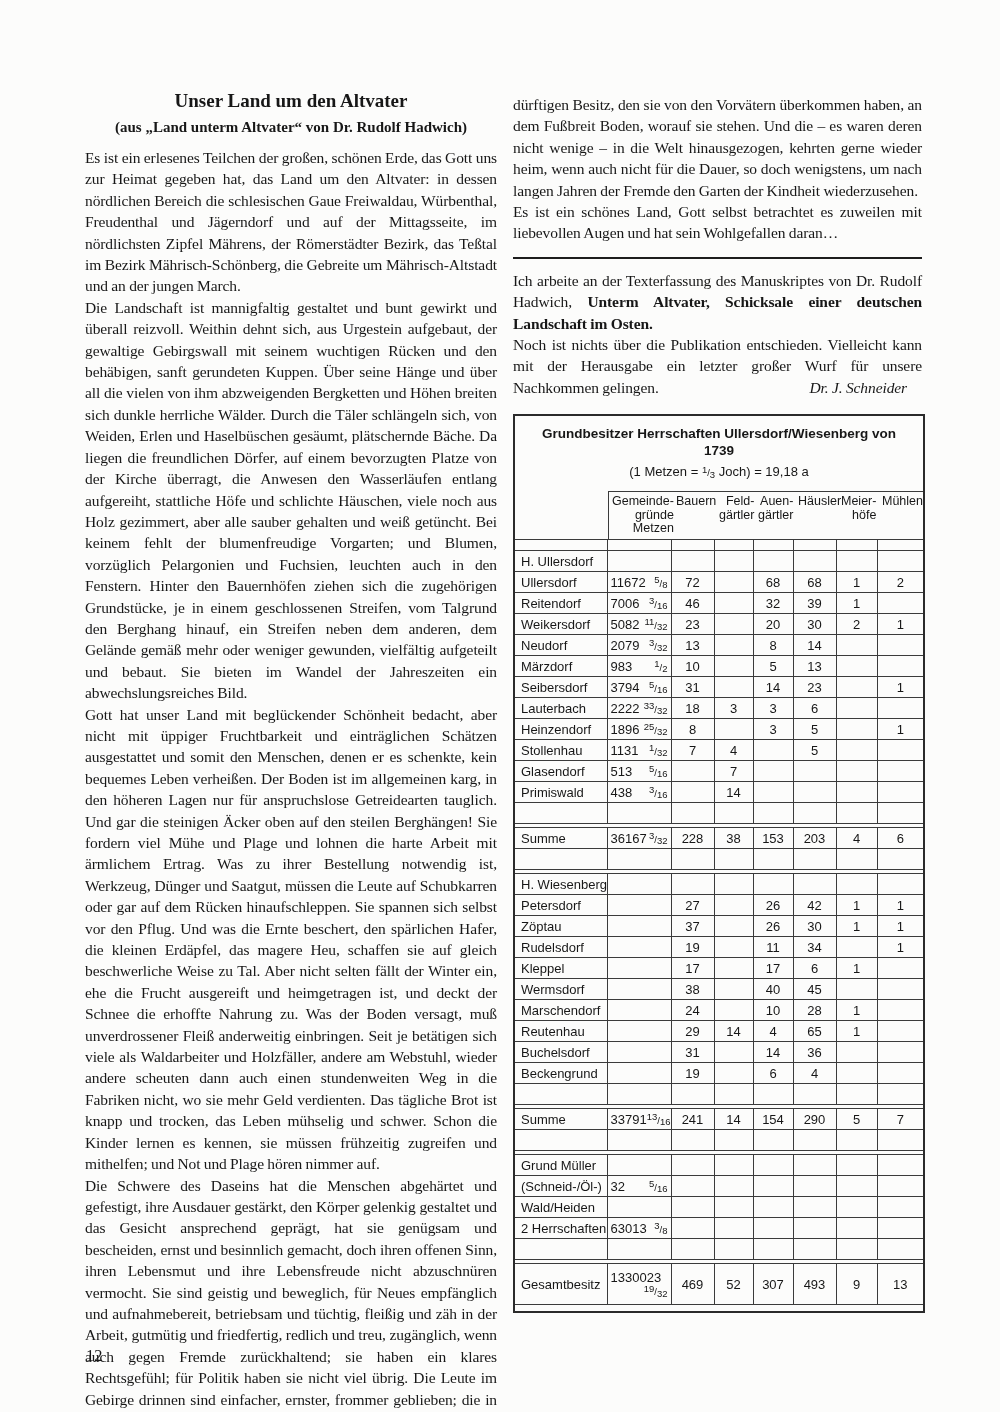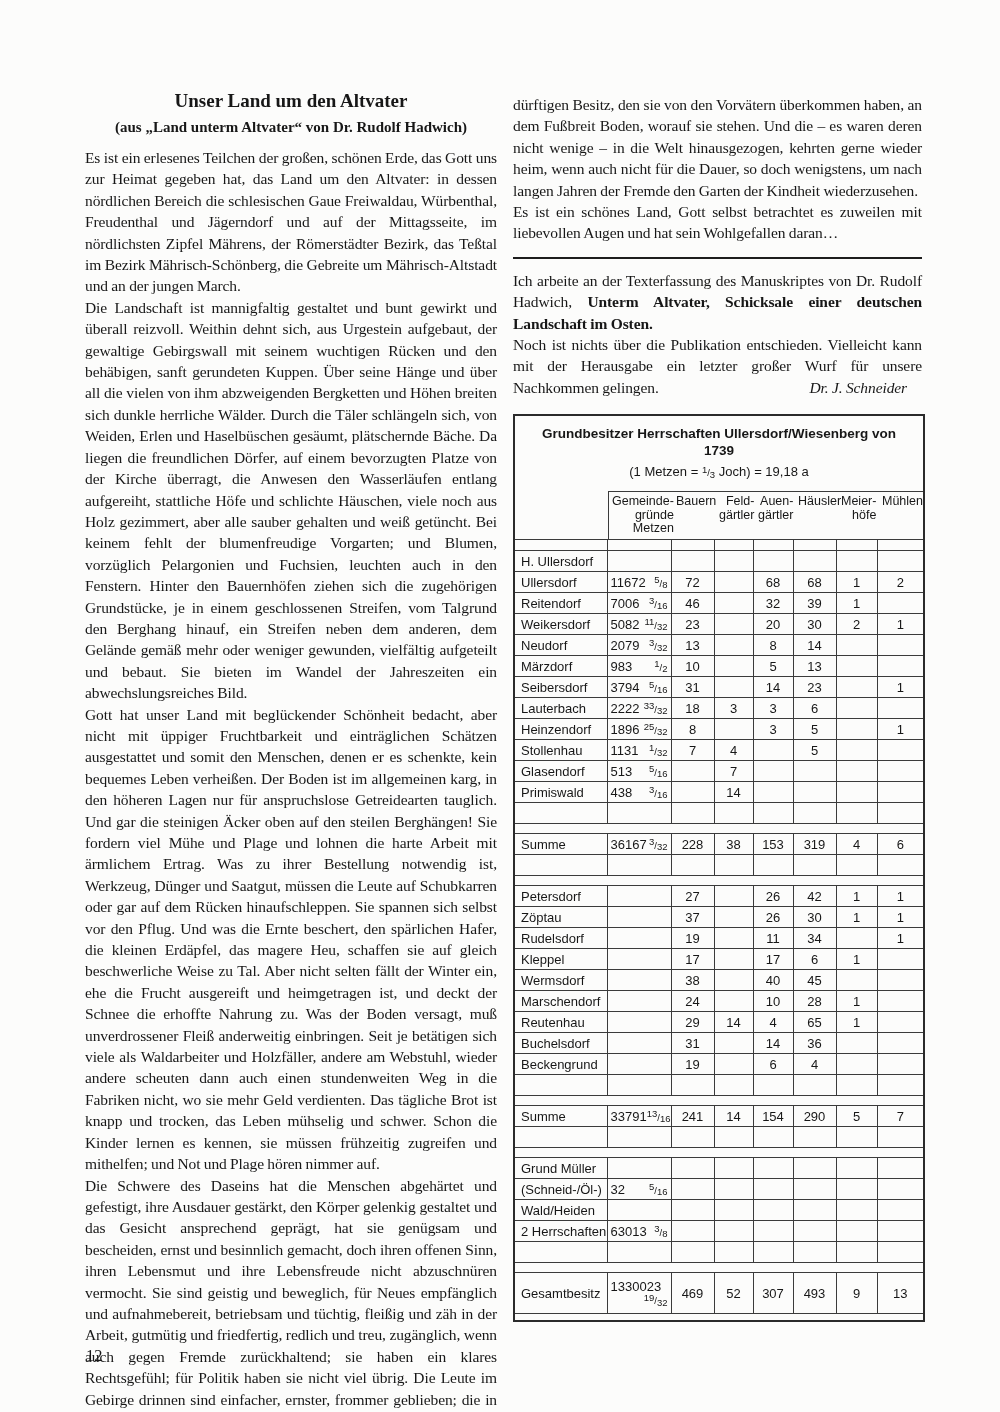--- a/index.html
+++ b/index.html
@@ -18,21 +18,21 @@
   .sig{position:absolute;right:15px;bottom:0;font-style:italic;}
   
   .tbl{margin-top:16px;border:2px solid #2b2b2b;padding:0 0 6px 0;width:408px;
        font-family:"Liberation Sans",sans-serif;background:#fcfcfb;}
   .t-title{font-weight:bold;font-size:13.5px;line-height:17px;text-align:center;padding:9px 8px 0;}
   .t-sub{font-size:13px;line-height:16px;text-align:center;padding:2px 0 9px;}
   .hrow{display:flex;height:48px;}
   .hempty{width:93px;}
   .hlabels{flex:1;position:relative;border-left:1px solid #3b3b3b;border-top:1px solid #3b3b3b;text-align:right;}
   .hlab{position:absolute;top:3px;font-size:12.5px;line-height:13.5px;white-space:nowrap;}
-  table.grid{border-collapse:collapse;table-layout:fixed;width:408px;margin-top:9px;}
+  table.grid{border-collapse:collapse;table-layout:fixed;width:408px;margin-top:3px;}
   .t-grid > table.grid:first-of-type{margin-top:0;}
   .grid td{border:1px solid #3b3b3b;height:20px;padding:0 3px;font-size:13px;
            vertical-align:middle;overflow:visible;white-space:nowrap;}
   .grid tr td:first-child{border-left:0;padding-left:6px;}
   .grid tr td:last-child{border-right:0;}
   tr.thin td{height:10px;}
   tr.tall td{height:40px;}
   td.c{text-align:center;}
   .mzw{display:flex;justify-content:space-between;align-items:center;}
   td.mz .fr{text-align:right;margin-top:-3px;}
@@ -325,21 +325,21 @@
                 <td class="nm">Summe</td>
                 <td class="mz">
                   <div class="mzw">
                     <span class="v">36167</span>
                     <span class="fx"><sup>3</sup>/<sub>32</sub></span>
                   </div>
                 </td>
                 <td class="c">228</td>
                 <td class="c">38</td>
                 <td class="c">153</td>
-                <td class="c">319</td>
+                <td class="c">203</td>
                 <td class="c">4</td>
                 <td class="c">6</td>
               </tr>
               <tr class="">
                 <td class=""></td>
                 <td class=""></td>
                 <td class=""></td>
                 <td class=""></td>
                 <td class=""></td>
                 <td class=""></td>
@@ -353,20 +353,30 @@
               <col style="width:92px">
               <col style="width:64px">
               <col style="width:43px">
               <col style="width:39px">
               <col style="width:40px">
               <col style="width:43px">
               <col style="width:41px">
               <col style="width:46px">
             </colgroup>
             <tbody>
+              <tr class="">
+                <td class="nm">H. Wiesenberg</td>
+                <td class="mz"></td>
+                <td class="c"></td>
+                <td class="c"></td>
+                <td class="c"></td>
+                <td class="c"></td>
+                <td class="c"></td>
+                <td class="c"></td>
+              </tr>
               <tr class="">
                 <td class="nm">Petersdorf</td>
                 <td class="mz"></td>
                 <td class="c">27</td>
                 <td class="c"></td>
                 <td class="c">26</td>
                 <td class="c">42</td>
                 <td class="c">1</td>
                 <td class="c">1</td>
               </tr>

